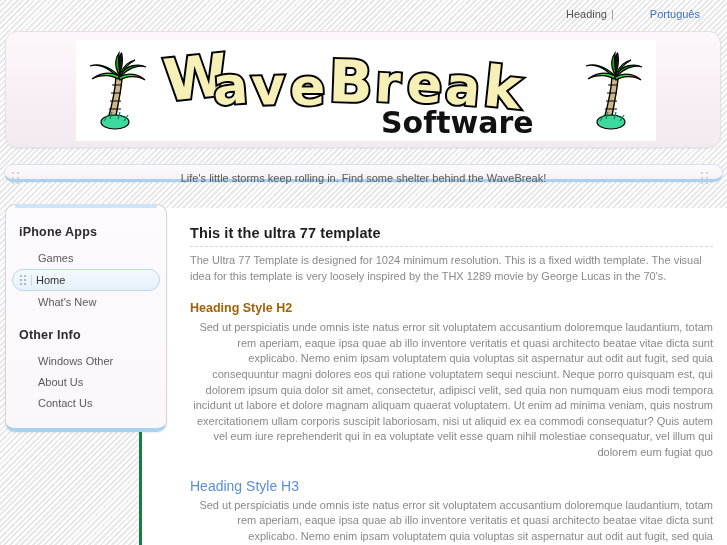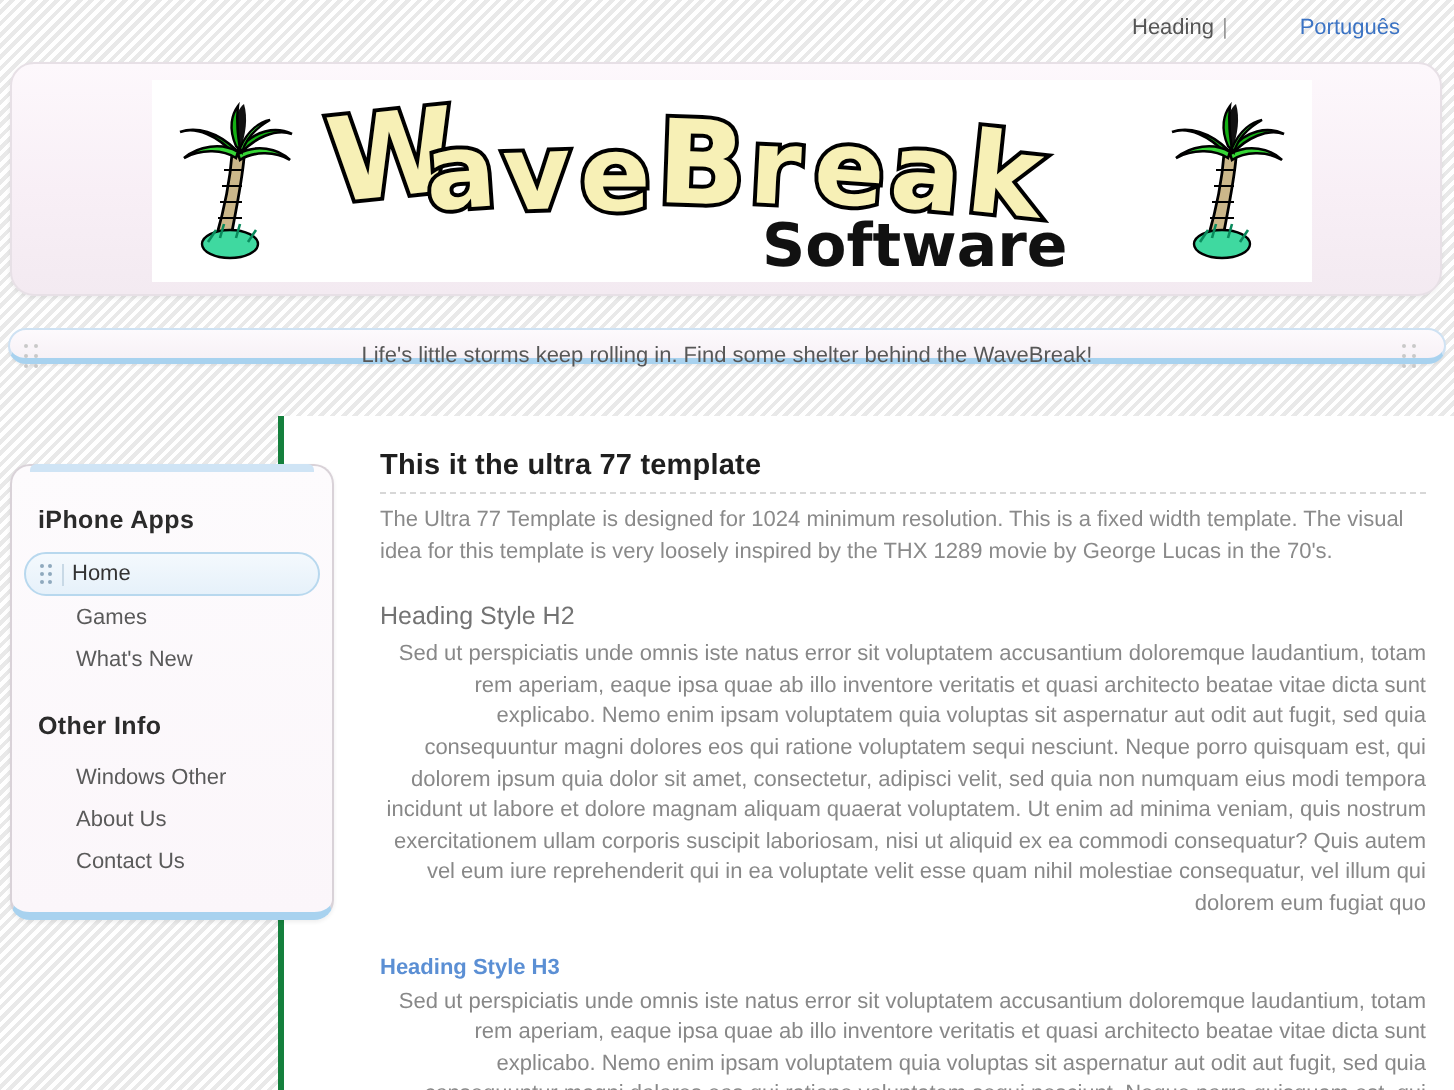--- a/index.html
+++ b/index.html
@@ -127,21 +127,21 @@
     width: 588px;
     height: 337px;
     background: #ffffff;
     border-left: 3px solid #15803d;
     box-sizing: border-box;
   }
 
   
   .sidebar {
     position: absolute;
-    top: 232px;
+    top: 204px;
     left: 5px;
     width: 162px;
     height: 228px;
     box-sizing: border-box;
     background: linear-gradient(180deg, #fdfbfd 0%, #fbf6fa 100%);
     border: 1px solid #d9d2d8;
     border-bottom: 4px solid #a8d2ef;
     border-radius: 10px;
     box-shadow: 0 1px 2px rgba(0,0,0,0.07);
     padding: 14px 0 0 0;
@@ -209,27 +209,27 @@
     font-size: 14.5px;
     font-weight: bold;
     color: #1f1f1f;
     margin: 0 0 6px 0;
     padding: 0 0 5px 0;
     border-bottom: 1px dashed #d7d7d7;
     letter-spacing: 0.1px;
   }
   h2.h2-style {
     font-size: 12.5px;
+    font-weight: bold;
+    color: #a16207;
+    margin: 17px 0 5px 0;
+  }
+  h3.h3-style {
+    font-size: 14px;
     font-weight: normal;
-    color: #737373;
-    margin: 17px 0 5px 0;
-  }
-  h3.h3-style {
-    font-size: 11px;
-    font-weight: bold;
     color: #5b8fd4;
     margin: 17px 0 4px 0;
   }
   p.body-text {
     margin: 0 0 2px 0;
     font-size: 11px;
     line-height: 15.6px;
     color: #888;
     text-align: right;
   }
@@ -334,32 +334,32 @@
     <h3 class="h3-style">Heading Style H3</h3>
     <p class="body-text">Sed ut perspiciatis unde omnis iste natus error sit voluptatem accusantium doloremque laudantium, totam rem aperiam, eaque ipsa quae ab illo inventore veritatis et quasi architecto beatae vitae dicta sunt explicabo. Nemo enim ipsam voluptatem quia voluptas sit aspernatur aut odit aut fugit, sed quia consequuntur magni dolores eos qui ratione voluptatem sequi nesciunt. Neque porro quisquam est, qui dolorem ipsum quia dolor sit amet, consectetur, adipisci velit, sed quia non numquam eius modi tempora incidunt ut labore et dolore magnam aliquam quaerat voluptatem. Ut enim ad minima veniam, quis nostrum exercitationem ullam corporis suscipit laboriosam, nisi ut aliquid ex ea commodi consequatur? Quis autem vel eum iure reprehenderit qui in ea voluptate velit esse quam nihil molestiae consequatur, vel illum qui dolorem eum fugiat quo voluptas nulla pariatur?</p>
 
   </div>
 </div>
 
 <div class="sidebar">
 
   <div class="side-heading">iPhone Apps</div>
 
+  <a href="#" class="side-link">Games</a>
   <a href="#" class="side-link active">
     <span class="dots">
         <i></i>
         <i></i>
         <i></i>
         <i></i>
         <i></i>
         <i></i>
       </span>
     <span>Home</span>
   </a>
-  <a href="#" class="side-link">Games</a>
   <a href="#" class="side-link">What's New</a>
 
   <div class="side-heading second">Other Info</div>
 
   <a href="#" class="side-link">Windows Other</a>
   <a href="#" class="side-link">About Us</a>
   <a href="#" class="side-link">Contact Us</a>
 
 </div>
 

